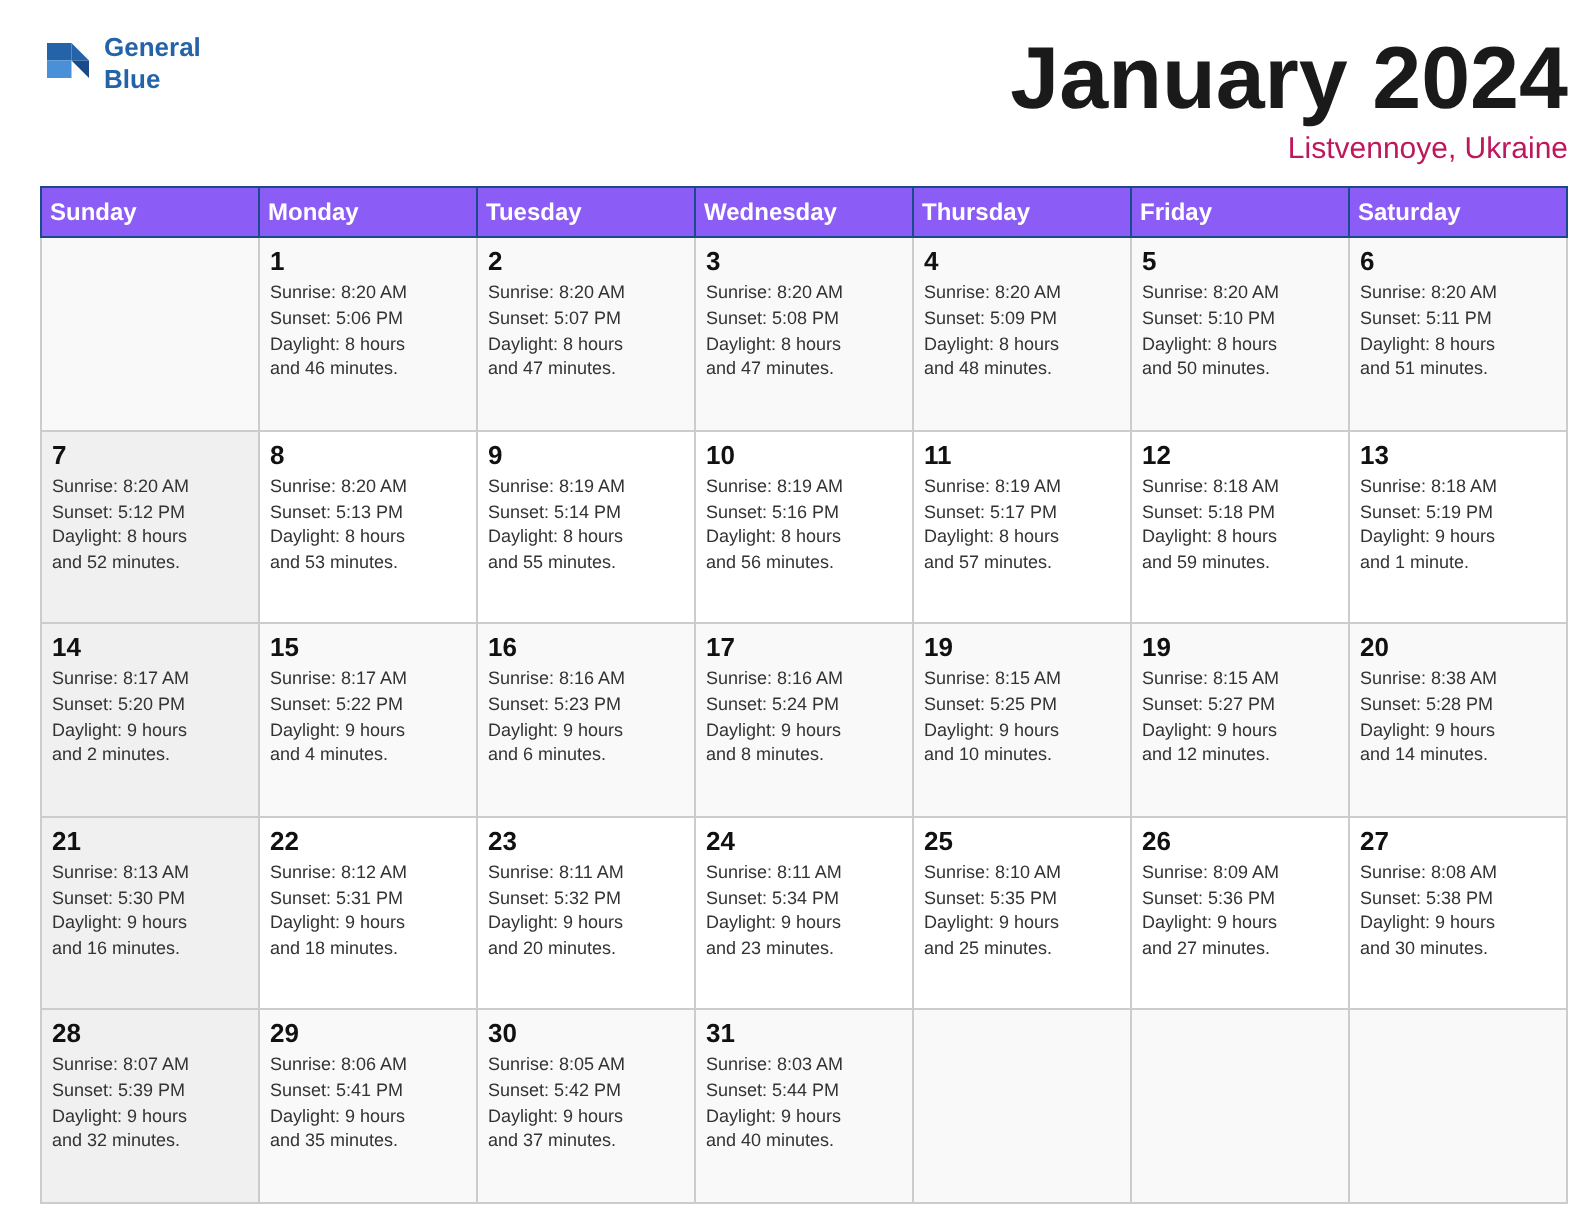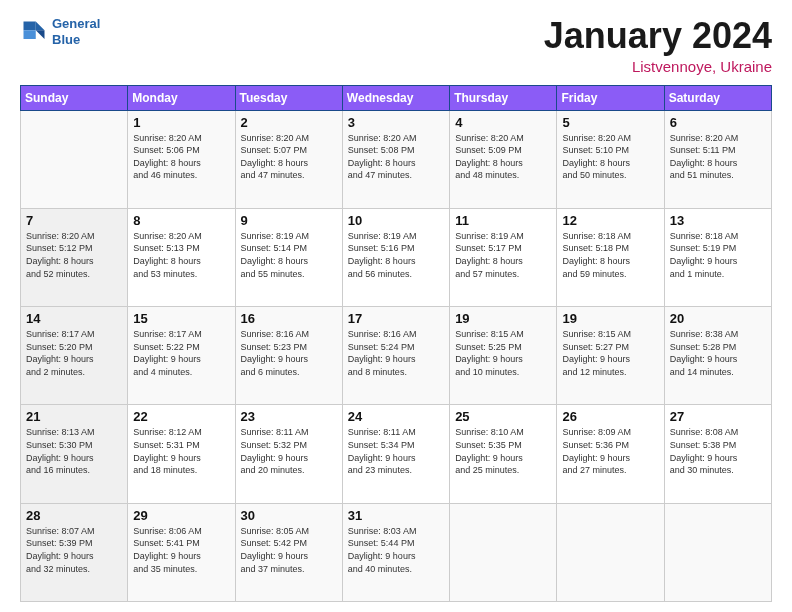--- a/index.html
+++ b/index.html
@@ -6,21 +6,21 @@
     body {
       font-family: Arial, sans-serif;
       background: #fff;
       width: 792px;
       height: 612px;
       overflow: hidden;
     }
     .page {
       width: 792px;
       height: 612px;
-      padding: 16px 20px 10px 20px;
+      padding: 16px 8px 10px 20px;
       display: flex;
       flex-direction: column;
     }
     .header {
       display: flex;
       justify-content: space-between;
       align-items: flex-start;
       margin-bottom: 10px;
     }
     .logo {
@@ -38,21 +38,21 @@
       color: #2563a8;
     }
     .logo-icon {
       width: 28px;
       height: 28px;
     }
     .title-block {
       text-align: right;
     }
     .title-block h1 {
-      font-size: 36px;
+      font-size: 44px;
       font-weight: bold;
       color: #1a1a1a;
       line-height: 1.1;
     }
     .title-block h2 {
       font-size: 15px;
       font-weight: normal;
       color: #be185d;
       margin-top: 2px;
     }

